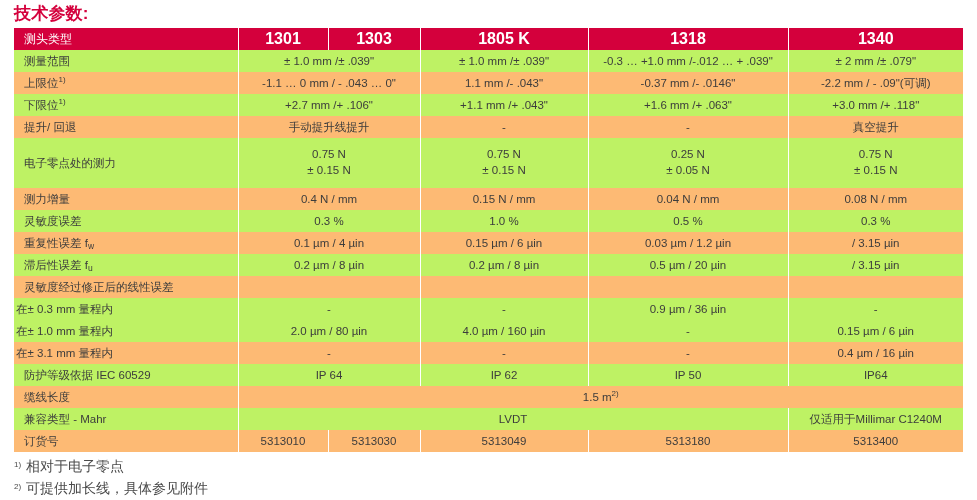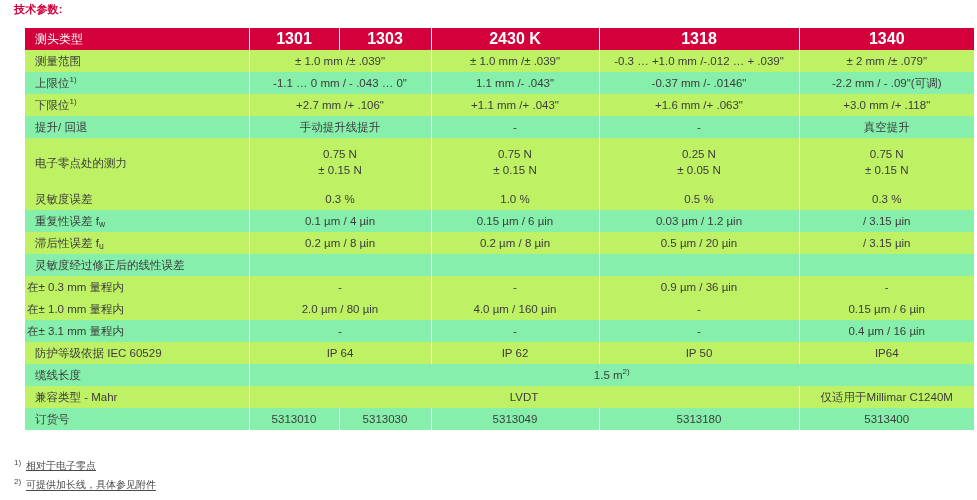--- a/index.html
+++ b/index.html
@@ -19,29 +19,29 @@
     position: relative;
     width: 977px;
     height: 500px;
     box-sizing: border-box;
   }
 
   .page-title {
     position: absolute;
     left: 14px;
     top: 2px;
-    font-size: 11px;
+    font-size: 17px;
     font-weight: bold;
     color: #d4003c;
     letter-spacing: 0.2px;
   }
 
   table.spec {
     position: absolute;
-    left: 25px;
+    left: 14px;
     top: 28px;
     width: 949px;
     border-collapse: collapse;
     table-layout: fixed;
     font-size: 11.5px;
   }
 
   table.spec col.c-label { width: 224px; }
   table.spec col.c-1301  { width: 90px; }
   table.spec col.c-1303  { width: 92px; }
@@ -77,21 +77,21 @@
   }
   thead th.head-model {
     text-align: center;
   }
 
   
   tbody tr { height: 22px; }
   tbody tr.tall { height: 50px; }
 
   tbody tr.shade-a { background: #bef264; }
-  tbody tr.shade-b { background: #86efac; }
+  tbody tr.shade-b { background: #fdba74; }
 
   tbody td {
     border-left: 1px solid #ffffff;
     text-align: center;
     white-space: nowrap;
     font-size: 11.5px;
     color: #3c3c3c;
   }
   tbody td.lbl {
     text-align: left;
@@ -132,22 +132,21 @@
     white-space: nowrap;
   }
   .footnotes .fn-mark {
     display: inline-block;
     width: 12px;
     font-size: 8px;
     vertical-align: super;
     color: #4a4a4a;
   }
   .footnotes .fn-text {
-    font-size: 10px;
-    text-decoration: underline;
+    font-size: 14px;
   }
 </style>
 </head>
 <body>
 
 <div class="page">
 
   <div class="page-title">技术参数:</div>
 
   <table class="spec">
@@ -157,21 +156,21 @@
       <col class="c-1303">
       <col class="c-1304">
       <col class="c-1318">
       <col class="c-1340">
     </colgroup>
     <thead>
       <tr>
           <th class="head-label">测头类型</th>
           <th class="head-model">1301</th>
           <th class="head-model">1303</th>
-          <th class="head-model">2430 K</th>
+          <th class="head-model">1805 K</th>
           <th class="head-model">1318</th>
           <th class="head-model">1340</th>
         </tr>
     </thead>
     <tbody>
         <tr class="shade-a">
           <td class="lbl">测量范围</td>
           <td colspan="2">± 1.0 mm /± .039"</td>
           <td>± 1.0 mm /± .039"</td>
           <td>-0.3 … +1.0 mm /-.012 … + .039"</td>
@@ -198,20 +197,27 @@
           <td>-</td>
           <td>真空提升</td>
         </tr>
         <tr class="shade-a tall">
           <td class="lbl">电子零点处的测力</td>
           <td colspan="2" class="two-line">0.75 N<br>± 0.15 N</td>
           <td class="two-line">0.75 N<br>± 0.15 N</td>
           <td class="two-line">0.25 N<br>± 0.05 N</td>
           <td class="two-line">0.75 N<br>± 0.15 N</td>
         </tr>
+        <tr class="shade-b">
+          <td class="lbl">测力增量</td>
+          <td colspan="2">0.4 N / mm</td>
+          <td>0.15 N / mm</td>
+          <td>0.04 N / mm</td>
+          <td>0.08 N / mm</td>
+        </tr>
         <tr class="shade-a">
           <td class="lbl">灵敏度误差</td>
           <td colspan="2">0.3 %</td>
           <td>1.0 %</td>
           <td>0.5 %</td>
           <td>0.3 %</td>
         </tr>
         <tr class="shade-b">
           <td class="lbl">重复性误差 f<sub>w</sub></td>
           <td colspan="2">0.1 µm / 4 µin</td>

